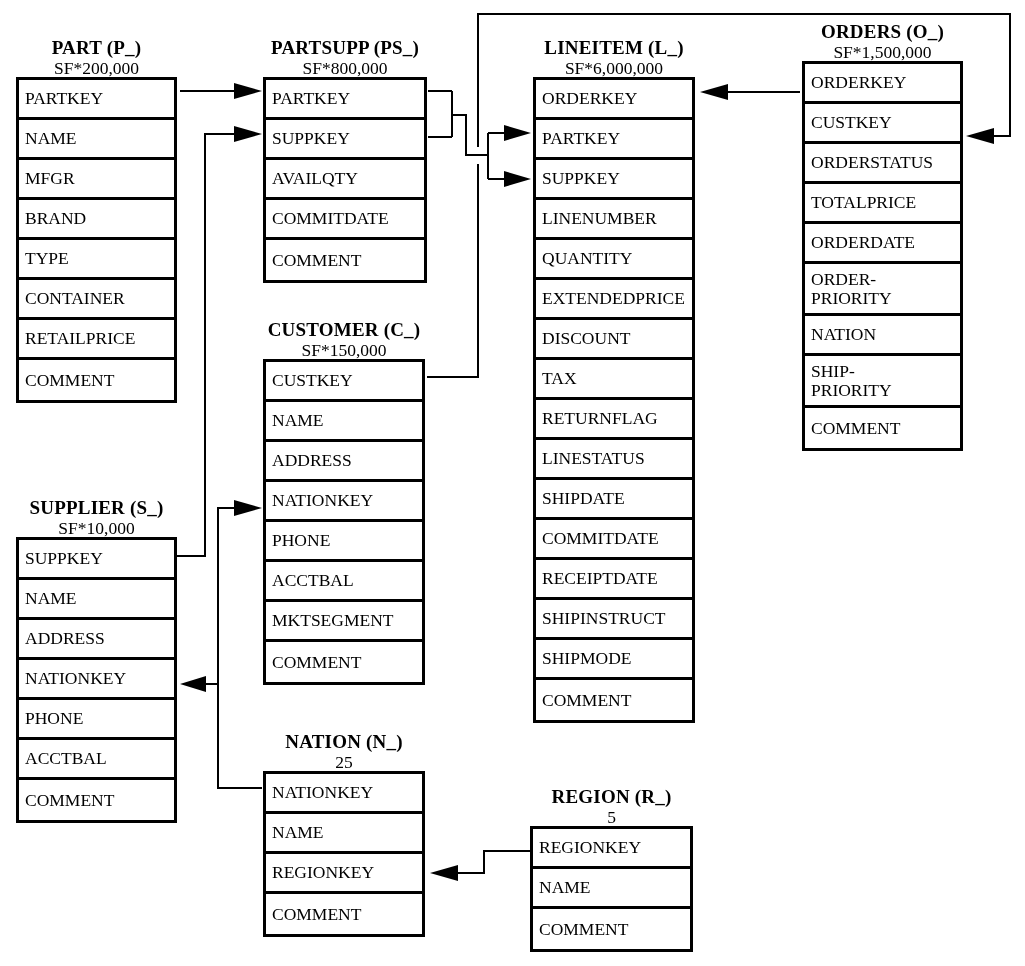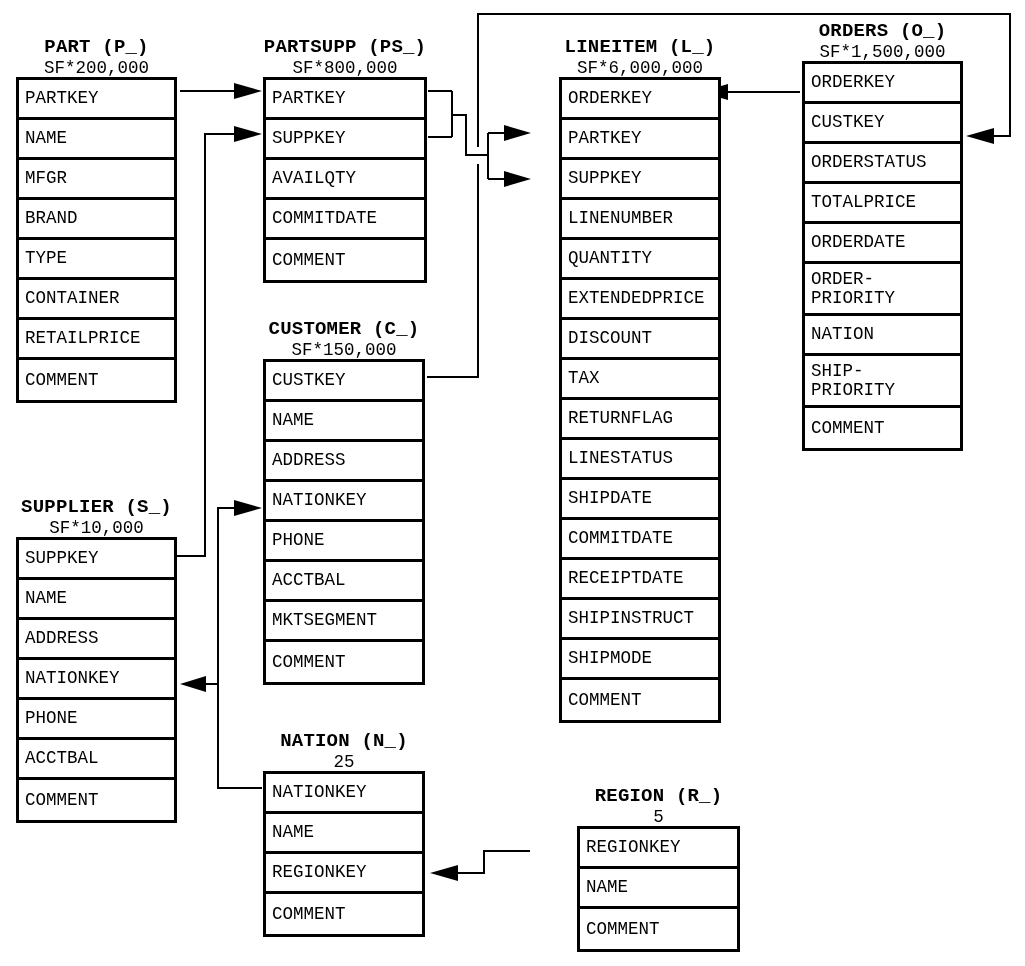--- a/index.html
+++ b/index.html
@@ -1,21 +1,21 @@
 <!DOCTYPE html>
 <html><head>
 <meta charset="utf-8">
 <style>
   html, body { margin: 0; padding: 0; background: #ffffff; }
   .canvas {
     position: relative;
     width: 1025px;
     height: 966px;
     background: #ffffff;
-    font-family: Liberation Mono, monospace;
+    font-family: Liberation Serif, serif;
     color: #000;
     overflow: hidden;
   }
   .overlay {
     position: absolute;
     left: 0; top: 0;
     width: 1025px; height: 966px;
     pointer-events: none;
   }
   .tbl {
@@ -143,21 +143,21 @@
     </div>
     <div>
         <div class="row">PARTKEY</div>
         <div class="row">SUPPKEY</div>
         <div class="row">AVAILQTY</div>
         <div class="row">COMMITDATE</div>
         <div class="row">COMMENT</div>
       </div>
   </div>
 
-  <div class="tbl" style="left:533px; top:77px; width:162px;margin-left:26px;">
+  <div class="tbl" style="left:533px; top:77px; width:162px;">
     <div class="tbl-head">
       <div class="tbl-name">LINEITEM (L_)</div>
       <div class="tbl-card">SF*6,000,000</div>
     </div>
     <div>
         <div class="row">ORDERKEY</div>
         <div class="row">PARTKEY</div>
         <div class="row">SUPPKEY</div>
         <div class="row">LINENUMBER</div>
         <div class="row">QUANTITY</div>
@@ -234,21 +234,21 @@
       <div class="tbl-card">25</div>
     </div>
     <div>
         <div class="row">NATIONKEY</div>
         <div class="row">NAME</div>
         <div class="row">REGIONKEY</div>
         <div class="row">COMMENT</div>
       </div>
   </div>
 
-  <div class="tbl" style="left:530px; top:826px; width:163px;margin-left:47px;">
+  <div class="tbl" style="left:530px; top:826px; width:163px;">
     <div class="tbl-head">
       <div class="tbl-name">REGION (R_)</div>
       <div class="tbl-card">5</div>
     </div>
     <div>
         <div class="row">REGIONKEY</div>
         <div class="row">NAME</div>
         <div class="row">COMMENT</div>
       </div>
   </div>

